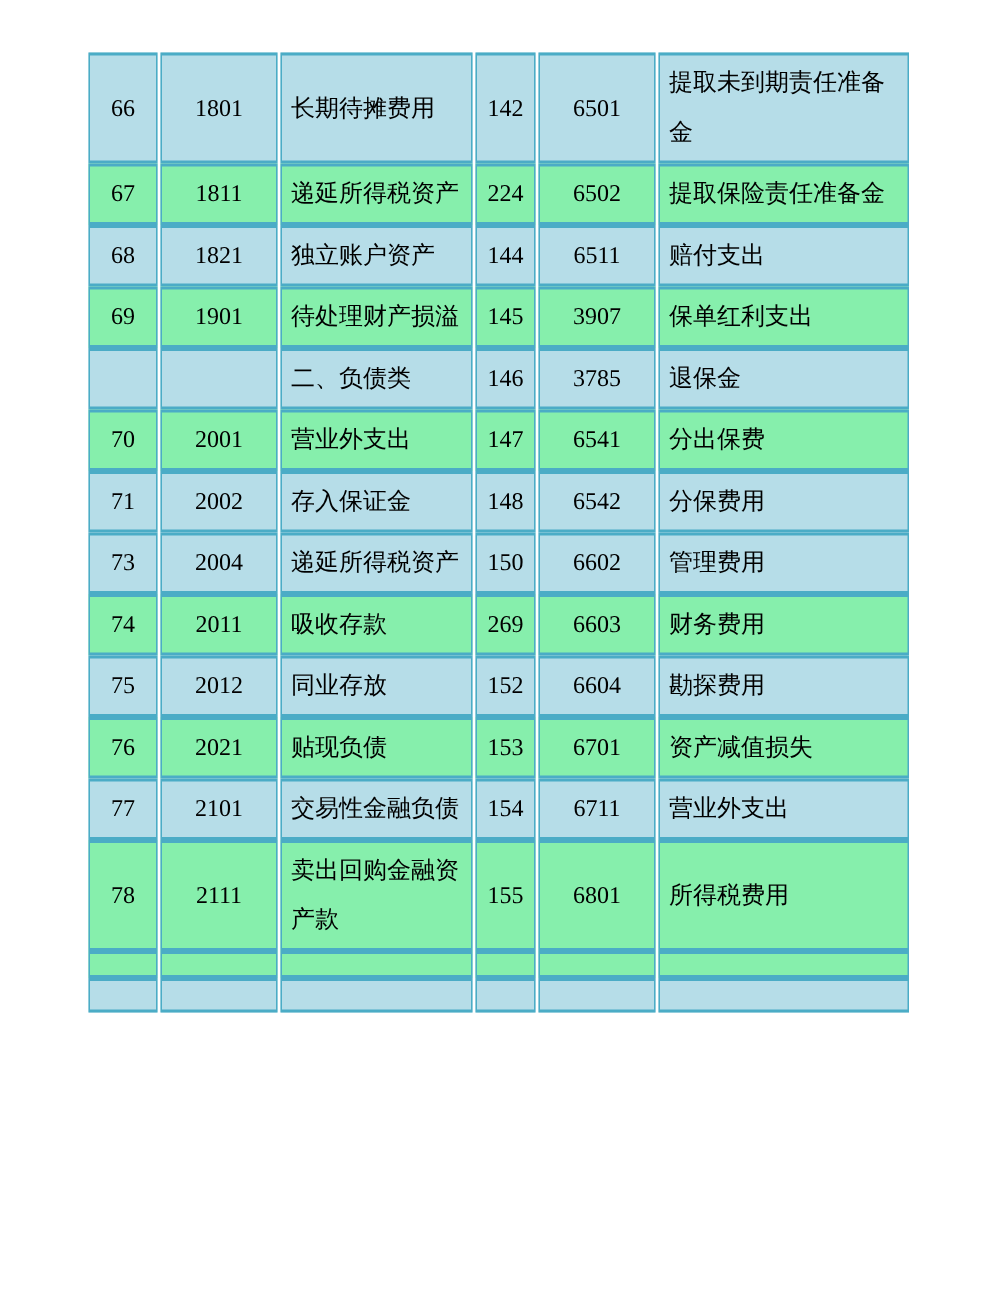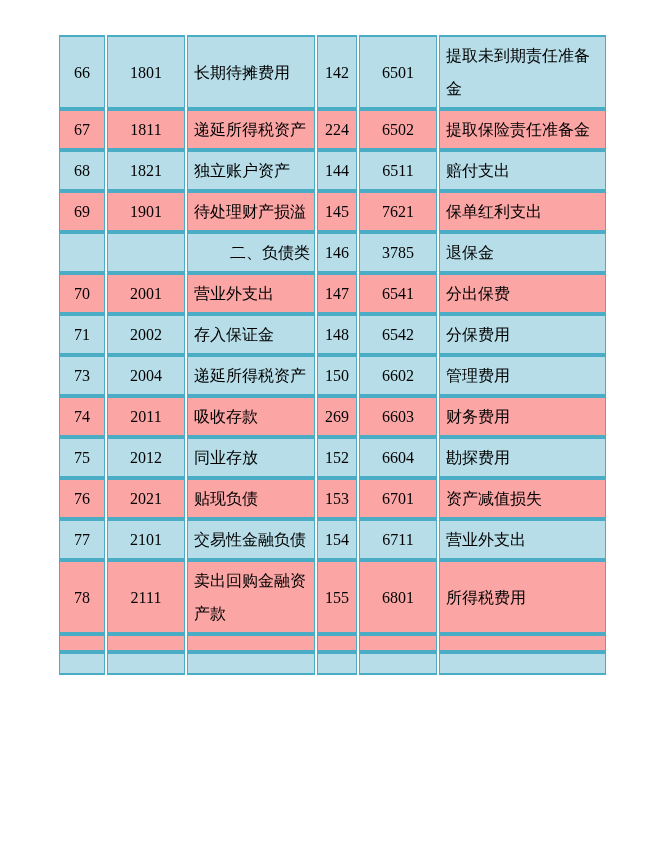--- a/index.html
+++ b/index.html
@@ -37,24 +37,24 @@
     box-sizing: border-box;
     height: 40px;
     font-size: 16px;
     line-height: 33px;
     vertical-align: middle;
     padding: 2px 4px 2px 6px;
     word-break: break-all;
     overflow: hidden;
   }
   tr.shaded td { background: var(--fill-color, #b6dde8); }
-  tr.plain td  { background: #fca5a5; margin-left: 12px; }
+  tr.plain td  { background: #86efac; margin-left: 12px; }
   td.col-num { text-align: center; padding: 2px 1px; }
   td.col-name { text-align: left; }
-  td.section-cell { text-align: right; }
+  td.section-cell { text-align: left; }
   tr.empty-row td { height: 18px; }
   tr.empty-row.last td { height: 23px; }
 </style>
 </head>
 <body>
 
 <div class="doc-page">
   <table class="accounts">
     <colgroup>
       <col style="width:46px">
@@ -87,21 +87,21 @@
           <td class="col-name">独立账户资产</td>
           <td class="col-num">144</td>
           <td class="col-num">6511</td>
           <td class="col-name">赔付支出</td>
         </tr>
         <tr class="plain">
           <td class="col-num">69</td>
           <td class="col-num">1901</td>
           <td class="col-name">待处理财产损溢</td>
           <td class="col-num">145</td>
-          <td class="col-num">7621</td>
+          <td class="col-num">3907</td>
           <td class="col-name">保单红利支出</td>
         </tr>
         <tr class="shaded">
           <td class="col-num"></td>
           <td class="col-num"></td>
           <td class="col-name section-cell">二、负债类</td>
           <td class="col-num">146</td>
           <td class="col-num">3785</td>
           <td class="col-name">退保金</td>
         </tr>

